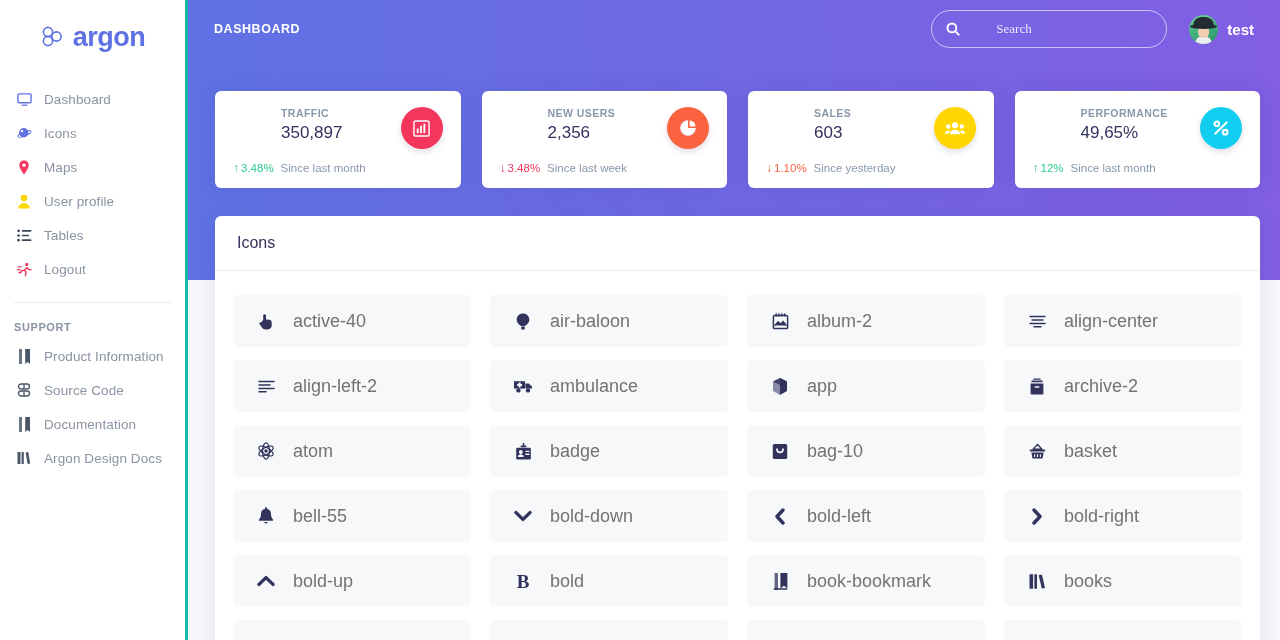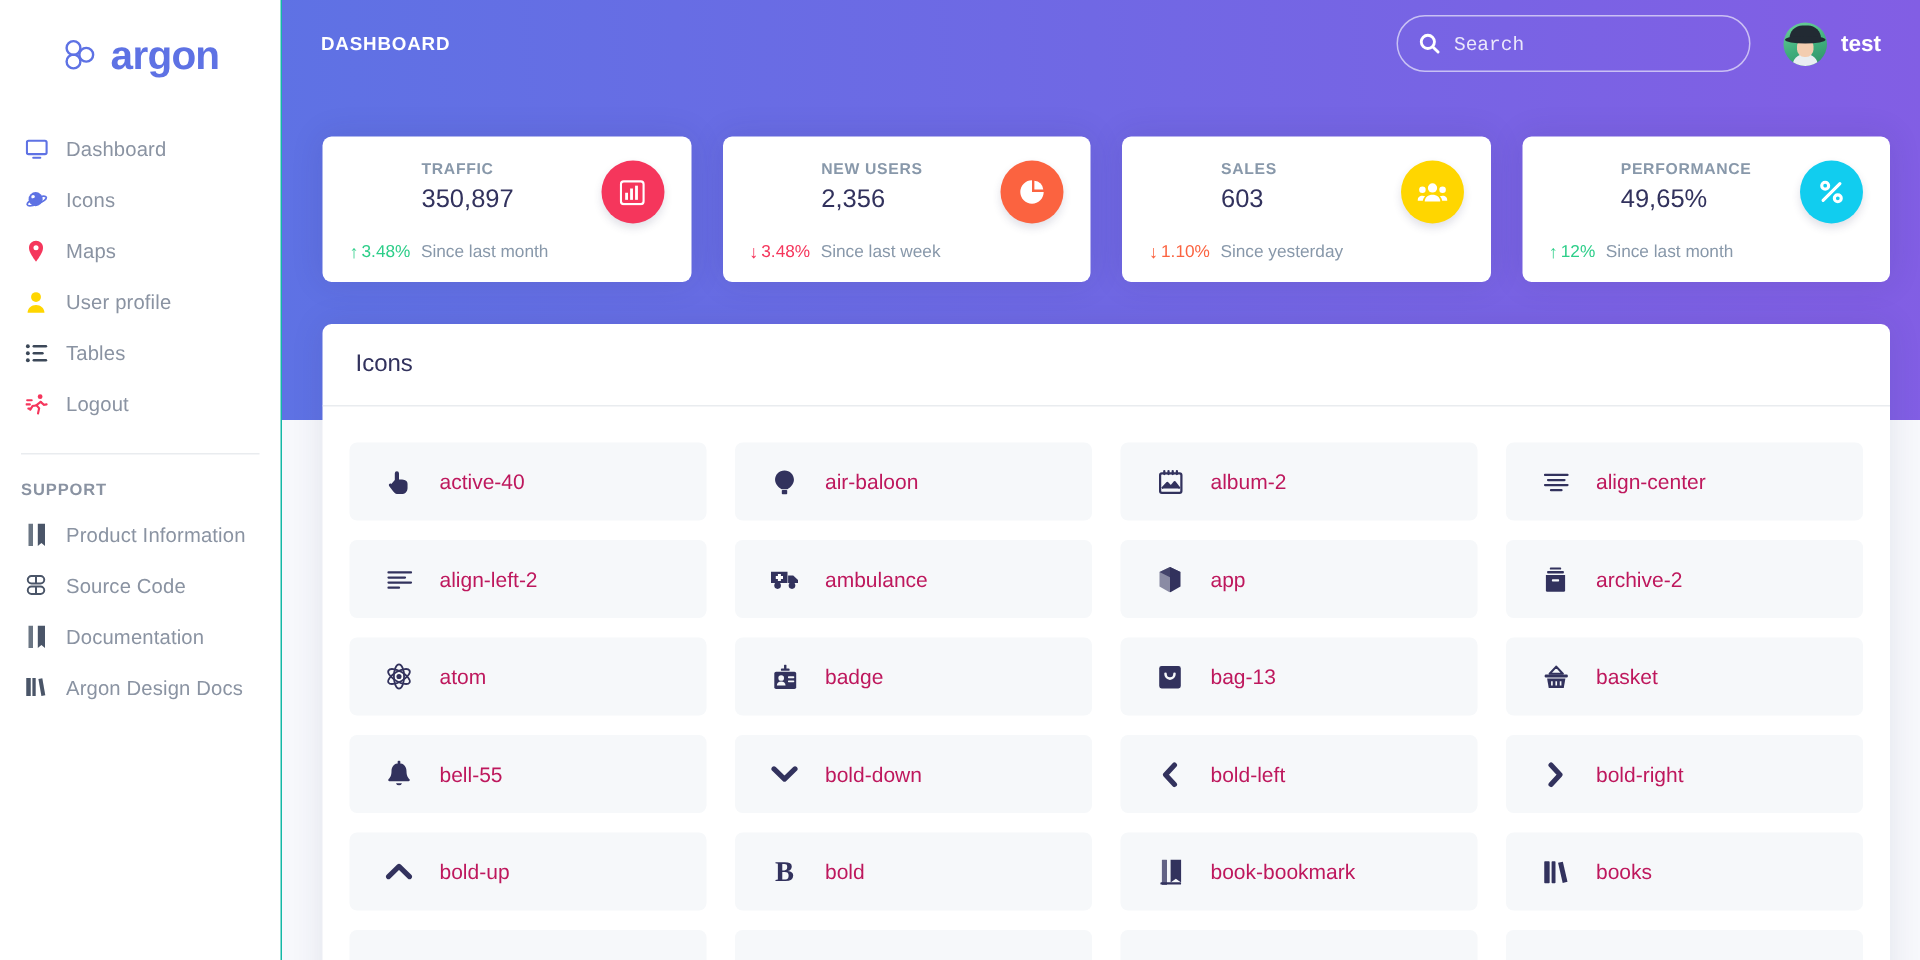--- a/index.html
+++ b/index.html
@@ -8,21 +8,21 @@
     overflow: hidden;
     font-family: "Liberation Sans", sans-serif;
     background: #fff;
   }
   body { display: flex; }
 
   
   .sidebar {
     width: 188px; height: 640px;
     background: #fff;
-    border-right: 1px solid #14b8a6;
+    border-right: 3px solid #14b8a6;
     flex: 0 0 188px;
     position: relative;
     z-index: 5;
   }
   .brand {
     height: 64px;
     display: flex; align-items: center; justify-content: center;
     padding-top: 10px;
   }
   .brand-mark { margin-right: 7px; display:flex; align-items:center; }
@@ -84,21 +84,22 @@
     display: flex; align-items: center;
     padding: 0 14px;
     background: transparent;
     margin-right: 22px;
   }
   .search-icon { display:flex; align-items:center; margin-right: 9px; }
   .search-input {
     flex: 1 1 auto;
     background: transparent; border: none; outline: none;
     color: #fff; font-size: 13px;
-    font-family: Liberation Mono, monospace;
+    font-family: Liberation Serif, serif;
+    margin-left: 27px;
   }
   .search-input::placeholder { color: rgba(255,255,255,.85); }
   .user-area { display: flex; align-items: center; cursor: pointer; }
   .avatar {
     width: 29px; height: 29px; border-radius: 50%;
     background: linear-gradient(160deg, #6fd39b 0%, #3fae7c 55%, #2f8f66 100%);
     position: relative; overflow: hidden;
     margin-right: 9px;
     flex: 0 0 29px;
   }
@@ -188,21 +189,21 @@
     display: flex; align-items: center;
     padding-left: 21px;
     cursor: pointer;
   }
   .icon-glyph {
     width: 24px; flex: 0 0 24px;
     display: flex; align-items: center; justify-content: center;
     color: #32325d;
     margin-right: 15px;
   }
-  .icon-name { font-size: 14px; color: #be185d; }
+  .icon-name { font-size: 18px; color: #737373; }
   svg { display: block; }
 </style>
 </head>
 <body>
 
 <aside class="sidebar">
   <div class="brand">
     <span class="brand-mark">
       <svg width="26" height="22" viewBox="0 0 26 22">
         <circle cx="8" cy="6" r="4.6" fill="none" stroke="#5e72e4" stroke-width="1.6"></circle>
@@ -568,21 +569,21 @@
         <span class="icon-name">badge</span>
       </div>
 
       <div class="icon-tile">
         <span class="icon-glyph">
           <svg width="16" height="17" viewBox="0 0 16 17" fill="#32325d">
             <rect x="0.8" y="1" width="14.4" height="15" rx="1.6"></rect>
             <path d="M5 6.2c0 1.8 1.3 3.2 3 3.2s3-1.4 3-3.2" fill="none" stroke="#f6f8fa" stroke-width="1.7" stroke-linecap="round"></path>
           </svg>
         </span>
-        <span class="icon-name">bag-13</span>
+        <span class="icon-name">bag-10</span>
       </div>
 
       <div class="icon-tile">
         <span class="icon-glyph">
           <svg width="17" height="17" viewBox="0 0 17 17" fill="#32325d">
             <path d="M8.5 1.4 4.1 6.2h8.8z" fill="none" stroke="#32325d" stroke-width="1.4" stroke-linejoin="round"></path>
             <rect x="0.8" y="6.6" width="15.4" height="2" rx=".8"></rect>
             <path d="M2.4 9.4h12.2l-1.1 6.2H3.5z"></path>
             <path d="M5.6 11.2v2.8M8.5 11.2v2.8M11.4 11.2v2.8" stroke="#f6f8fa" stroke-width="1.1"></path>
           </svg>

